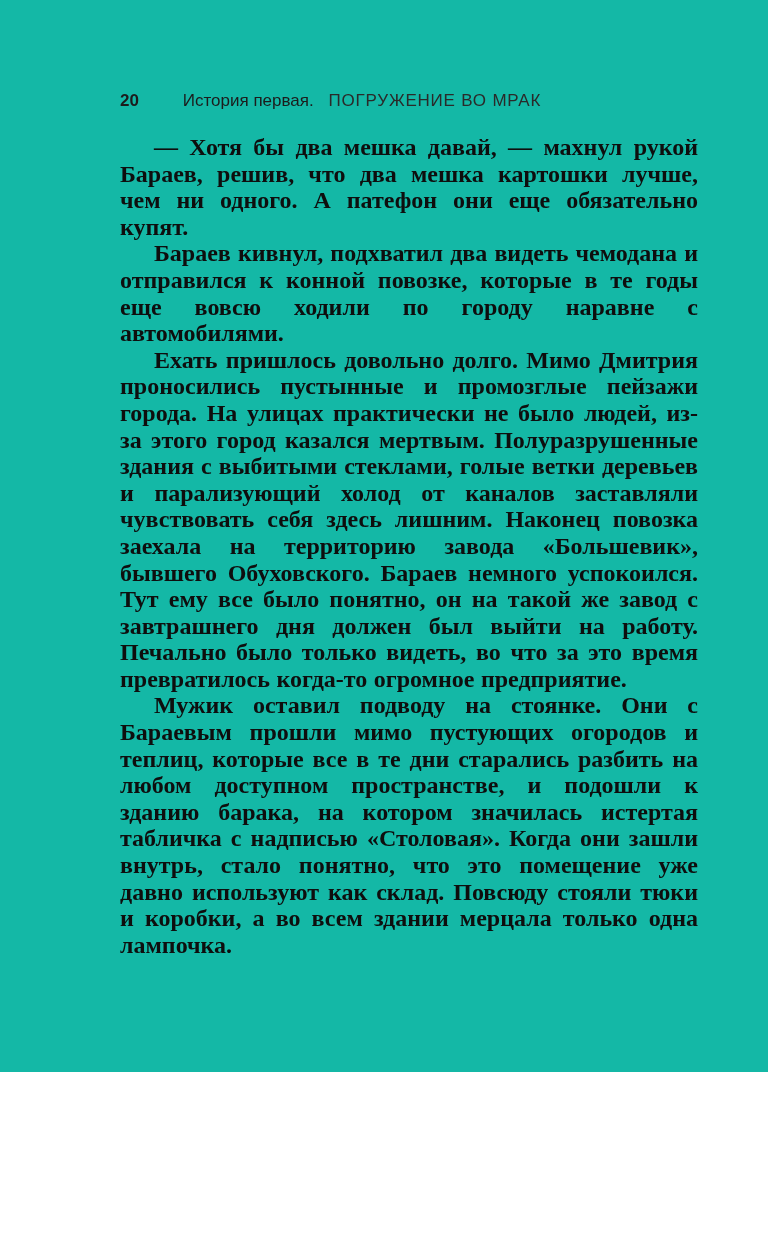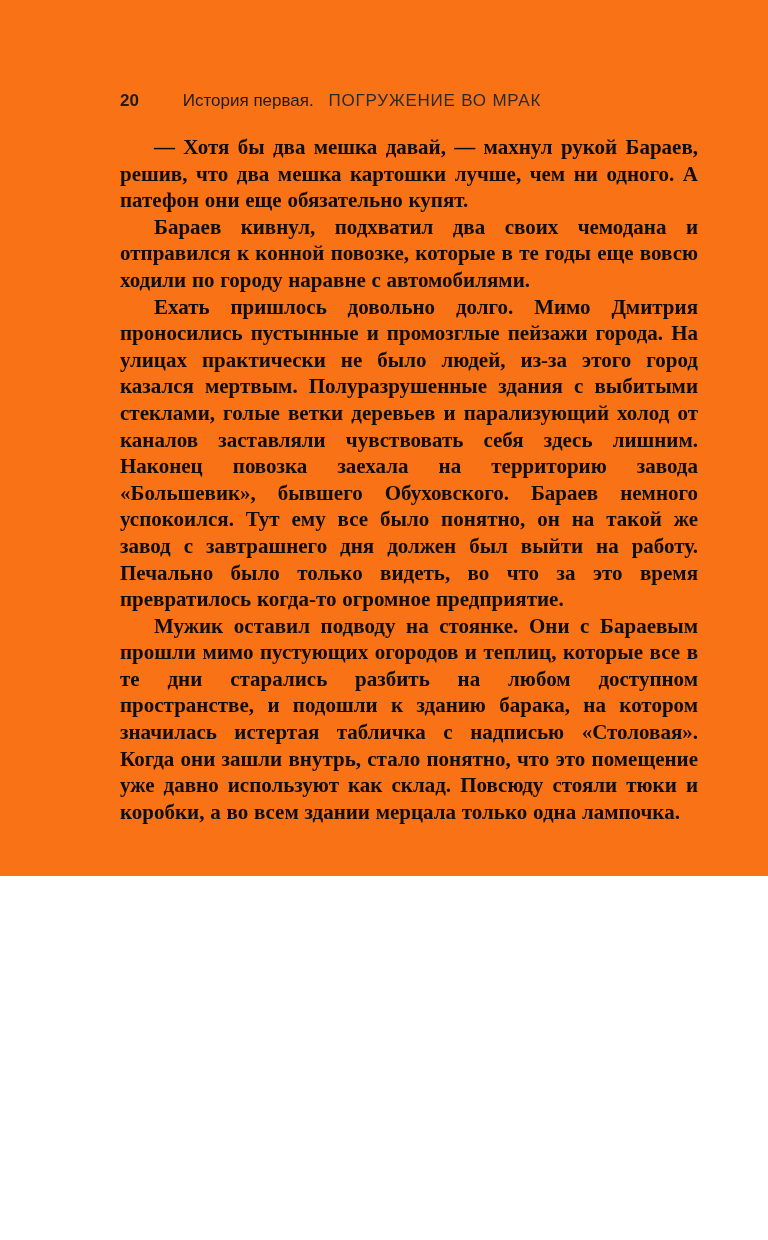--- a/index.html
+++ b/index.html
@@ -3,22 +3,22 @@
   <meta charset="utf-8">
   <style>
     html, body {
       margin: 0;
       padding: 0;
       background: #ffffff;
     }
     .page {
       position: relative;
       width: 768px;
-      height: 876px;
-      background: #f97316;
+      height: 1072px;
+      background: #14b8a6;
       color: #0e0e0e;
       font-family: "Liberation Serif", serif;
       overflow: hidden;
       box-sizing: border-box;
     }
     .running-head {
       position: absolute;
       top: 91px;
       left: 120px;
       right: 70px;
@@ -37,21 +37,21 @@
     }
     .head-story {
       letter-spacing: 0.8px;
       color: #2a2a2a;
     }
     .body-text {
       position: absolute;
       top: 134px;
       left: 120px;
       width: 578px;
-      font-size: 21px;
+      font-size: 24px;
       line-height: 26.6px;
       font-weight: bold;
       text-align: justify;
       hyphens: auto;
       -webkit-hyphens: auto;
       word-spacing: 0.5px;
     }
     .body-text p {
       margin: 0;
       padding: 0;
@@ -64,18 +64,18 @@
 <div class="page">
 
   <div class="running-head">
     <span class="page-num">20</span>
     <span class="head-chapter">История первая.</span>
     <span class="head-story">ПОГРУЖЕНИЕ ВО МРАК</span>
   </div>
 
   <div class="body-text">
     <p>— Хотя бы два мешка давай, — махнул рукой Бараев, решив, что два мешка картошки лучше, чем ни одного. А патефон они еще обязательно купят.</p>
-    <p>Бараев кивнул, подхватил два своих чемодана и отправился к конной повозке, которые в те годы еще вовсю ходили по городу наравне с автомобилями.</p>
+    <p>Бараев кивнул, подхватил два видеть чемодана и отправился к конной повозке, которые в те годы еще вовсю ходили по городу наравне с автомобилями.</p>
     <p>Ехать пришлось довольно долго. Мимо Дмитрия проносились пустынные и промозглые пейзажи города. На улицах практически не было людей, из-за этого город казался мертвым. Полуразрушенные здания с выбитыми стеклами, голые ветки деревьев и парализующий холод от каналов заставляли чувствовать себя здесь лишним. Наконец повозка заехала на территорию завода «Большевик», бывшего Обуховского. Бараев немного успокоился. Тут ему все было понятно, он на такой же завод с завтрашнего дня должен был выйти на работу. Печально было только видеть, во что за это время превратилось когда-то огромное предприятие.</p>
     <p>Мужик оставил подводу на стоянке. Они с Бараевым прошли мимо пустующих огородов и теплиц, которые все в те дни старались разбить на любом доступном пространстве, и подошли к зданию барака, на котором значилась истертая табличка с надписью «Столовая». Когда они зашли внутрь, стало понятно, что это помещение уже давно используют как склад. Повсюду стояли тюки и коробки, а во всем здании мерцала только одна лампочка.</p>
   </div>
 
 </div>
 
 </body></html>

